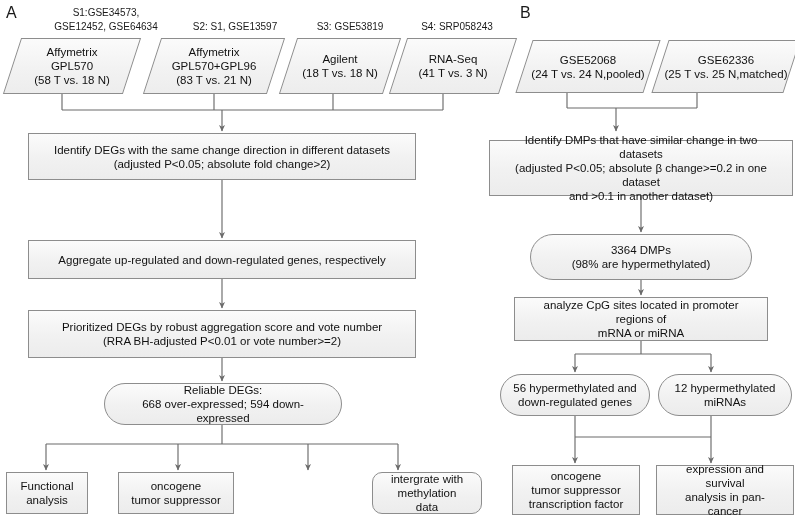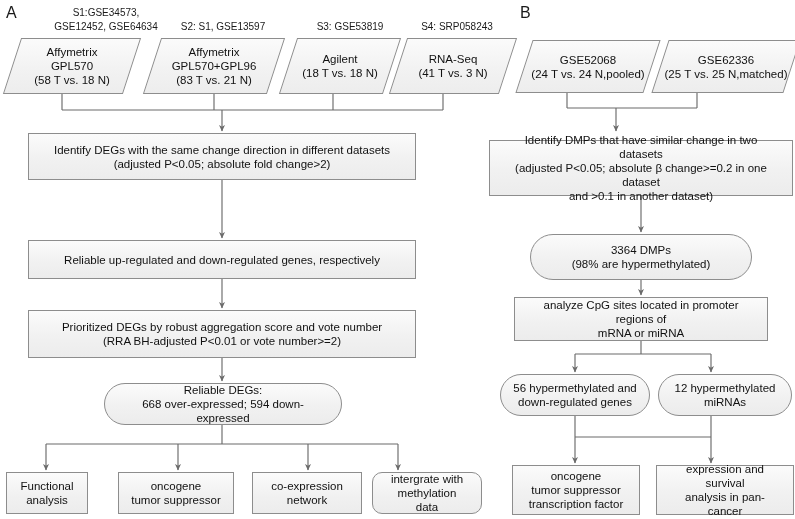--- a/index.html
+++ b/index.html
@@ -128,21 +128,21 @@
       <path d="M711,416 L711,463" marker-end="url(#arrow)"></path>
       <path d="M575,437 L575,463" marker-end="url(#arrow)"></path>
     </g>
   </svg>
 
   <div class="panel-letter" style="left:6px; top:4px;">A</div>
   <div class="panel-letter" style="left:520px; top:4px;">B</div>
 
   <div class="caption" style="left:26px; top:6px; width:160px;">S1:GSE34573,
 GSE12452, GSE64634</div>
-  <div class="caption" style="left:148px; top:20px; width:150px;">S2: S1, GSE13597</div>
+  <div class="caption" style="left:160px; top:20px; width:150px;">S2: S1, GSE13597</div>
   <div class="caption" style="left:290px; top:20px; width:120px;">S3:  GSE53819</div>
   <div class="caption" style="left:392px; top:20px; width:130px;">S4:  SRP058243</div>
 
   <div class="node para" style="left:12px; top:38px; width:120px; height:56px;">
     <span class="skew"></span>
     <span class="ptext">Affymetrix
 GPL570
 (58 T vs. 18 N)</span>
   </div>
 
@@ -161,36 +161,34 @@
 
   <div class="node para" style="left:398px; top:38px; width:110px; height:56px;">
     <span class="skew"></span>
     <span class="ptext">RNA-Seq
 (41 T vs. 3 N)</span>
   </div>
 
   <div class="node rect" style="left:28px; top:133px; width:388px; height:47px;">Identify DEGs with the same change direction in different datasets
 (adjusted P&lt;0.05; absolute fold change&gt;2)</div>
 
-  <div class="node rect" style="left:28px; top:240px; width:388px; height:39px;">Reliable up-regulated and down-regulated genes, respectively</div>
+  <div class="node rect" style="left:28px; top:240px; width:388px; height:39px;">Aggregate up-regulated and down-regulated genes, respectively</div>
 
   <div class="node rect" style="left:28px; top:310px; width:388px; height:48px;">Prioritized DEGs by robust aggregation score and vote number
 (RRA BH-adjusted P&lt;0.01 or vote number&gt;=2)</div>
 
   <div class="node rounded" style="left:104px; top:383px; width:238px; height:42px;">Reliable DEGs:
 668 over-expressed; 594 down-expressed</div>
 
   <div class="node rect" style="left:6px; top:472px; width:82px; height:42px;">Functional
 analysis</div>
 
   <div class="node rect" style="left:118px; top:472px; width:116px; height:42px;">oncogene
 tumor suppressor</div>
 
-  <div class="node rect" style="left:252px; top:472px; width:110px; height:42px;">co-expression
-network</div>
 
   <div class="node rect" style="left:372px; top:472px; width:110px; height:42px;border-radius:10px;">intergrate with
 methylation data</div>
 
   <div class="node para" style="left:524px; top:40px; width:128px; height:53px;">
     <span class="skew"></span>
     <span class="ptext">GSE52068
 (24 T vs. 24 N,pooled)</span>
   </div>
 

